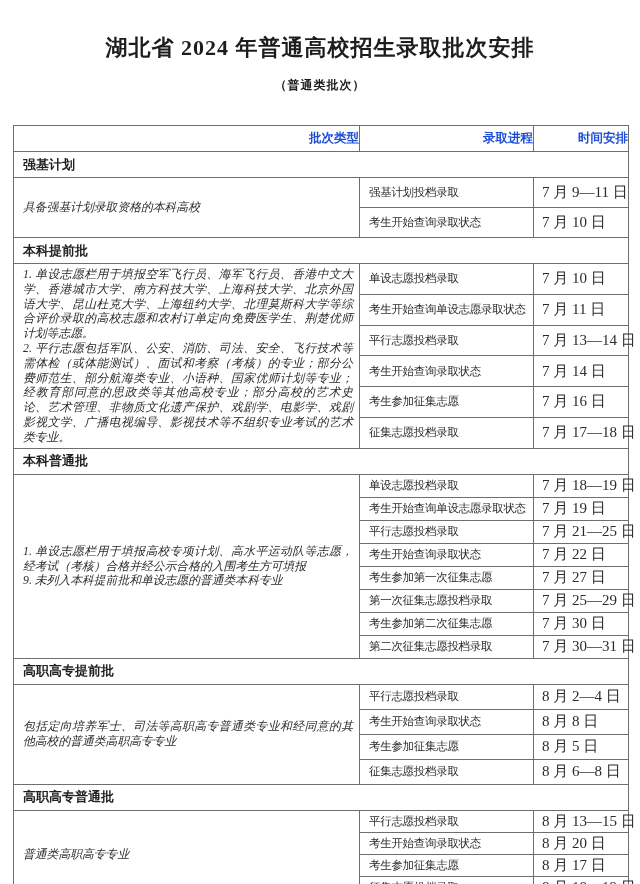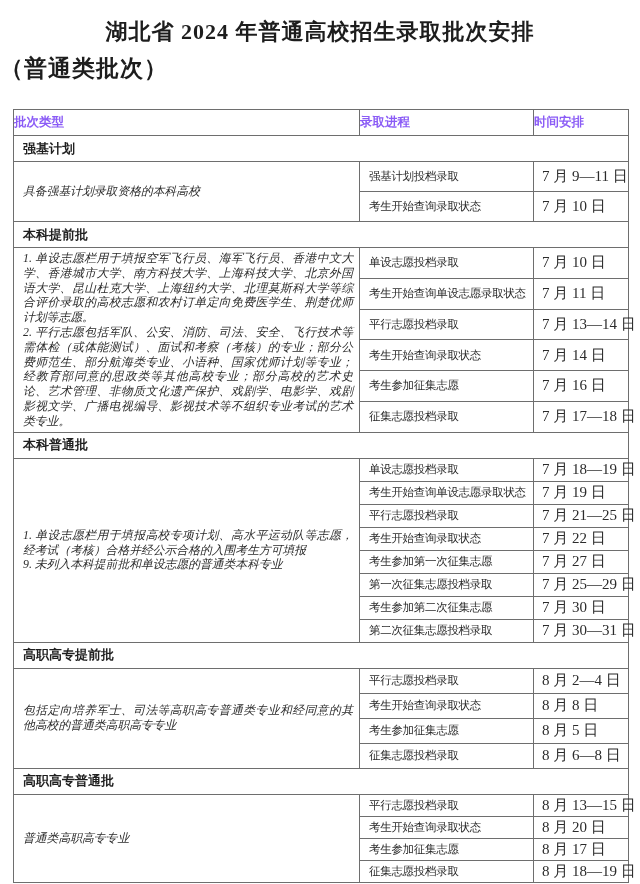--- a/index.html
+++ b/index.html
@@ -4,49 +4,49 @@
 <style>
   * { box-sizing: border-box; }
   html, body {
     margin: 0; padding: 0;
     width: 640px; height: 884px;
     background: #ffffff;
     font-family: "Liberation Serif", "DejaVu Serif", serif;
     color: #2b2b2b;
     overflow: hidden;
   }
-  .page { width: 640px; height: 880px; padding-top: 16px; }
+  .page { width: 640px; height: 880px; padding-top: 32px; }
   .title {
     margin: 0; text-align: center;
     font-size: 22px; font-weight: bold;
     letter-spacing: 1px; line-height: 32px; color: #1d1d1d;
   }
   .subtitle {
-    margin: 8px 0 0 0; text-align: left;
-    font-size: 23px; font-weight: bold;
+    margin: 8px 0 0 0; text-align: center;
+    font-size: 12px; font-weight: bold;
     letter-spacing: 1px; line-height: 26px; color: #1d1d1d;
   }
   table.batch-table {
     width: 615px;
     margin: 27px 12px 0 13px;
     border-collapse: collapse;
     table-layout: fixed;
   }
   .batch-table col.c1 { width: 346px; }
   .batch-table col.c2 { width: 174px; }
   .batch-table col.c3 { width: 95px; }
   .batch-table th, .batch-table td {
     border: 1px solid #6e6e6e;
     padding: 0;
     color: #2b2b2b;
   }
   .batch-table th {
     height: 26px;
     font-size: 12.5px; font-weight: bold;
-    text-align: left; vertical-align: middle; color: #8b5cf6;
+    text-align: right; vertical-align: middle; color: #1d4ed8;
   }
   tr.section-row td {
     height: 26px;
     font-size: 13px; font-weight: bold;
     text-align: left; vertical-align: middle;
     padding-left: 9px; color: #1f1f1f;
   }
   td.desc-cell {
     vertical-align: middle;
     padding: 3px 6px 3px 9px;

